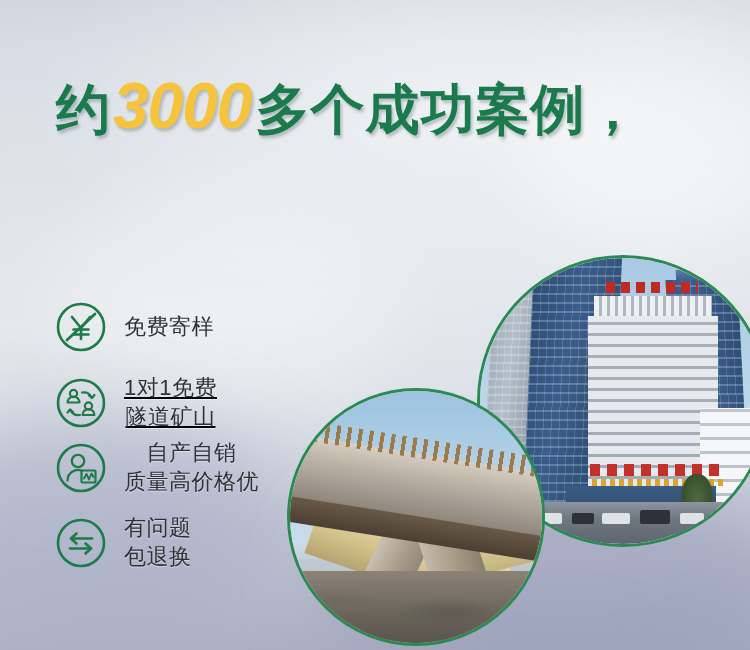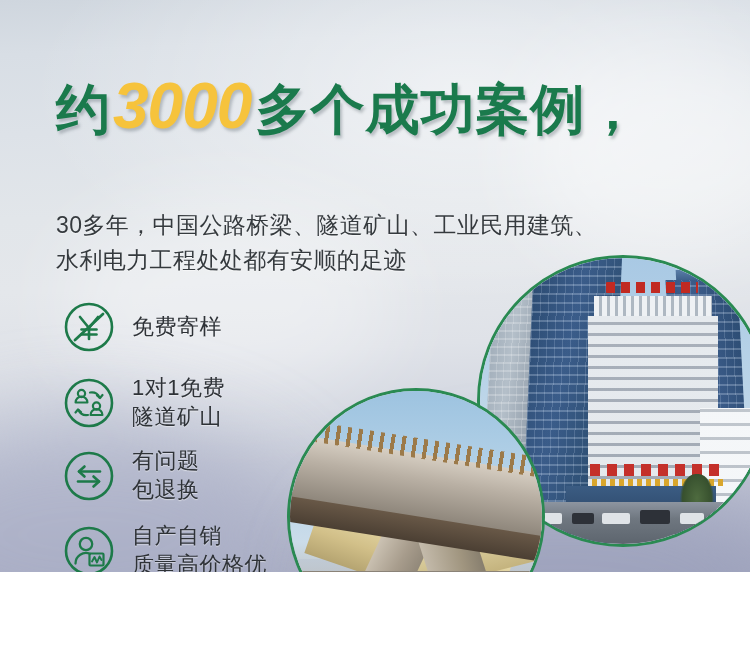--- a/index.html
+++ b/index.html
@@ -5,21 +5,21 @@
   html, body {
     margin: 0;
     padding: 0;
     background: #ffffff;
   }
   * { box-sizing: border-box; }
 
   .banner {
     position: relative;
     width: 750px;
-    height: 572px;
+    height: 650px;
     overflow: hidden;
     font-family: "Liberation Sans", "DejaVu Sans", sans-serif;
     background:
       radial-gradient(ellipse 620px 300px at 62% 16%, rgba(255,255,255,0.55) 0%, rgba(255,255,255,0) 70%),
       linear-gradient(177deg,
         #cfd6de 0%,
         #d8dee5 9%,
         #dde2e8 22%,
         #e2e6ea 36%,
         #e4e7eb 48%,
@@ -93,31 +93,32 @@
     line-height: 1.52;
     letter-spacing: 0.4px;
     white-space: nowrap;
     text-shadow: 0 1px 1px rgba(255,255,255,0.55);
   }
   .subtitle div { }
 
   
   .features {
     position: absolute;
-    left: 62px;
+    left: 54px;
     top: 300px;
     z-index: 7;
+    text-align: center;
   }
   .feature-item {
     display: flex;
     align-items: center;
     margin-bottom: 16px;
   }
   .feature-item:nth-child(1) { margin-bottom: 20px; }
-  .feature-item:nth-child(2) { margin-bottom: 16px; }
+  .feature-item:nth-child(2) { margin-bottom: 8px; text-decoration: underline; }
   .feature-item:nth-child(3) { margin-bottom: 18px; }
 
   .feature-icon {
     width: 54px;
     height: 54px;
     flex: 0 0 54px;
     margin-right: 16px;
     display: block;
   }
   .feature-text {
@@ -301,24 +302,20 @@
   <div class="bg-blob blob-4"></div>
   <div class="bg-blob blob-1"></div>
   <div class="bg-blob blob-2"></div>
 
   <div class="headline">
     <div class="headline-line1">
       <span>约</span><span class="num-3000">3000</span><span>多个成功案例，</span>
     </div>
   </div>
 
-  <div class="subtitle">
-    <div>30多年，中国公路桥梁、隧道矿山、工业民用建筑、</div>
-    <div>水利电力工程处处都有安顺的足迹</div>
-  </div>
 
   <div class="features">
 
     <div class="feature-item">
       <svg class="feature-icon" viewBox="0 0 54 54">
         <circle cx="27" cy="27" r="23" fill="none" stroke="#1d7a49" stroke-width="2.6"></circle>
         <g stroke="#1d7a49" stroke-width="2.6" stroke-linecap="round" fill="none">
           <path d="M18 17 L27 28 L36 17"></path>
           <path d="M27 28 L27 39"></path>
           <path d="M19.5 29.5 L34.5 29.5"></path>
@@ -347,48 +344,48 @@
       </svg>
       <div class="feature-text">
         <span>1对1免费</span>
         <span>隧道矿山</span>
       </div>
     </div>
 
     <div class="feature-item">
       <svg class="feature-icon" viewBox="0 0 54 54">
         <circle cx="27" cy="27" r="23" fill="none" stroke="#1d7a49" stroke-width="2.6"></circle>
-        <g fill="none" stroke="#1d7a49" stroke-width="2.6" stroke-linecap="round" stroke-linejoin="round">
-          <path d="M38 22.5 L17 22.5"></path>
-          <path d="M22.5 17.5 L17 22.5 L22.5 27.5"></path>
-          <path d="M16 32.5 L37 32.5"></path>
-          <path d="M31.5 27.5 L37 32.5 L31.5 37.5"></path>
-        </g>
-      </svg>
-      <div class="feature-text">
-        <span>有问题</span>
-        <span>包退换</span>
-      </div>
-    </div>
-
-    <div class="feature-item">
-      <svg class="feature-icon" viewBox="0 0 54 54">
-        <circle cx="27" cy="27" r="23" fill="none" stroke="#1d7a49" stroke-width="2.6"></circle>
         <g fill="none" stroke="#1d7a49" stroke-width="2.3" stroke-linecap="round" stroke-linejoin="round">
           <circle cx="24" cy="20" r="6.2"></circle>
           <path d="M13.5 39.5 a10.5 10.5 0 0 1 14.5 -9.7"></path>
         </g>
         <g fill="none" stroke="#1d7a49" stroke-width="2.2" stroke-linejoin="round">
           <rect x="27.5" y="29.5" width="14" height="12" rx="1"></rect>
           <path d="M30 37.5 L32.5 33 L35 38.5 L37.5 32.5 L39.5 36" stroke-width="1.9" stroke-linecap="round"></path>
         </g>
       </svg>
       <div class="feature-text">
         <span>自产自销</span>
         <span>质量高价格优</span>
+      </div>
+    </div>
+
+    <div class="feature-item">
+      <svg class="feature-icon" viewBox="0 0 54 54">
+        <circle cx="27" cy="27" r="23" fill="none" stroke="#1d7a49" stroke-width="2.6"></circle>
+        <g fill="none" stroke="#1d7a49" stroke-width="2.6" stroke-linecap="round" stroke-linejoin="round">
+          <path d="M38 22.5 L17 22.5"></path>
+          <path d="M22.5 17.5 L17 22.5 L22.5 27.5"></path>
+          <path d="M16 32.5 L37 32.5"></path>
+          <path d="M31.5 27.5 L37 32.5 L31.5 37.5"></path>
+        </g>
+      </svg>
+      <div class="feature-text">
+        <span>有问题</span>
+        <span>包退换</span>
       </div>
     </div>
 
   </div>
 
   <div class="photo-circle photo-buildings">
     <div class="photo-inner">
       <div class="bld-sky"></div>
       <div class="tower-left"></div>
 

